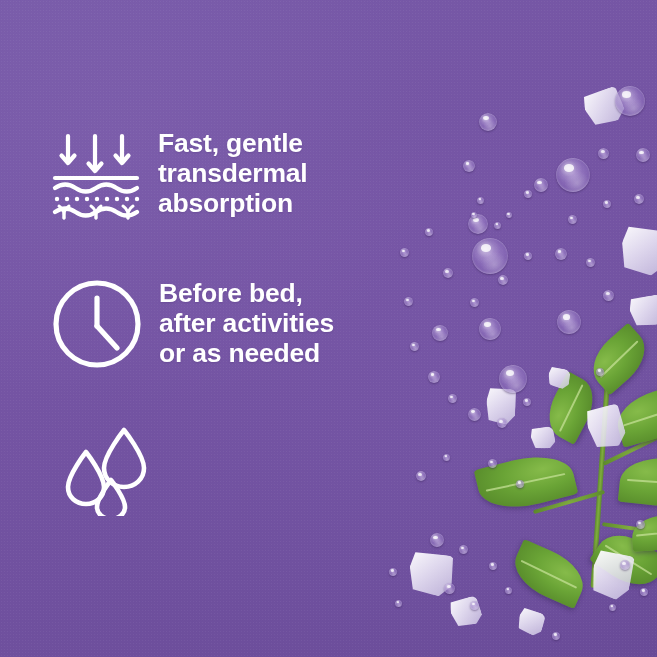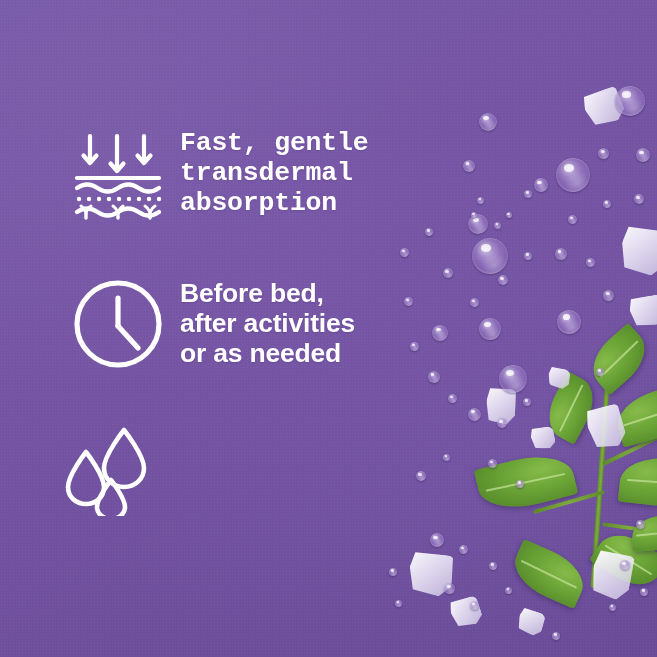--- a/index.html
+++ b/index.html
@@ -118,22 +118,22 @@
     color: #ffffff;
     font-size: 26.5px;
     font-weight: 700;
     line-height: 1.13;
     letter-spacing: -0.2px;
     white-space: pre-line;
     margin-left: 14px;
     text-shadow: 0 1px 2px rgba(58,36,92,.18);
   }
 
-  #feature-0 { left: 70px; top: 128px; font-family: Liberation Mono, monospace; }
-  #feature-1 { left: 70px; top: 278px; }
+  #feature-0 { left: 48px; top: 128px; }
+  #feature-1 { left: 49px; top: 278px; }
   #feature-2 { left: 62px; top: 424px; }
 </style>
 </head>
 <body>
 
 <div class="canvas">
 
   <div class="bg-photo"></div>
   <div class="bg-noise"></div>
 

